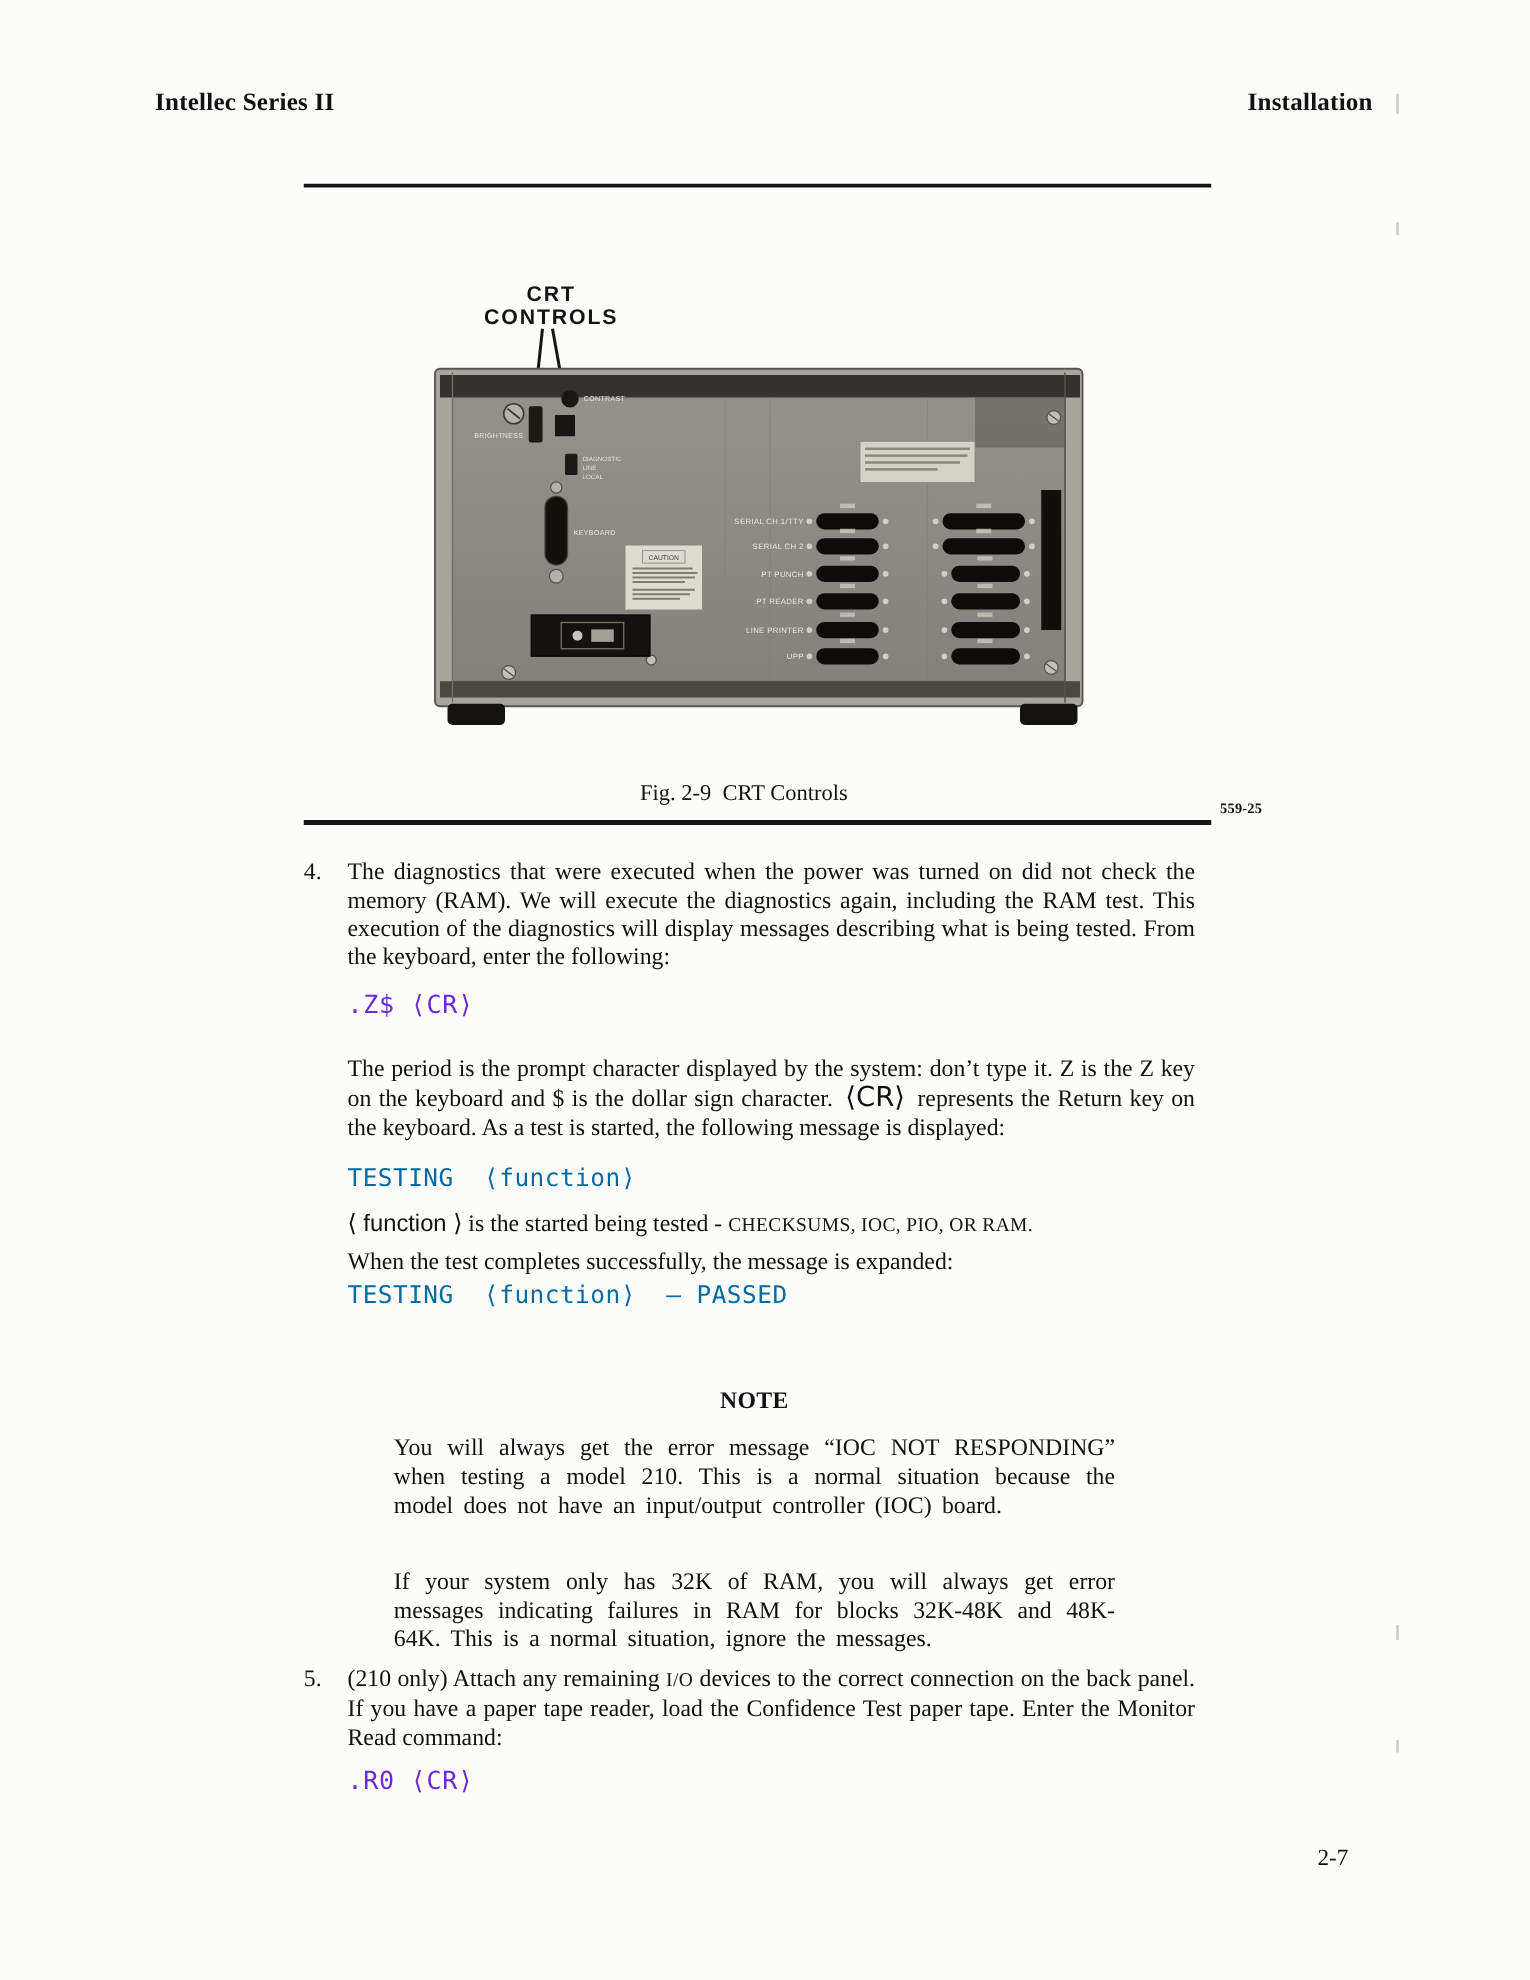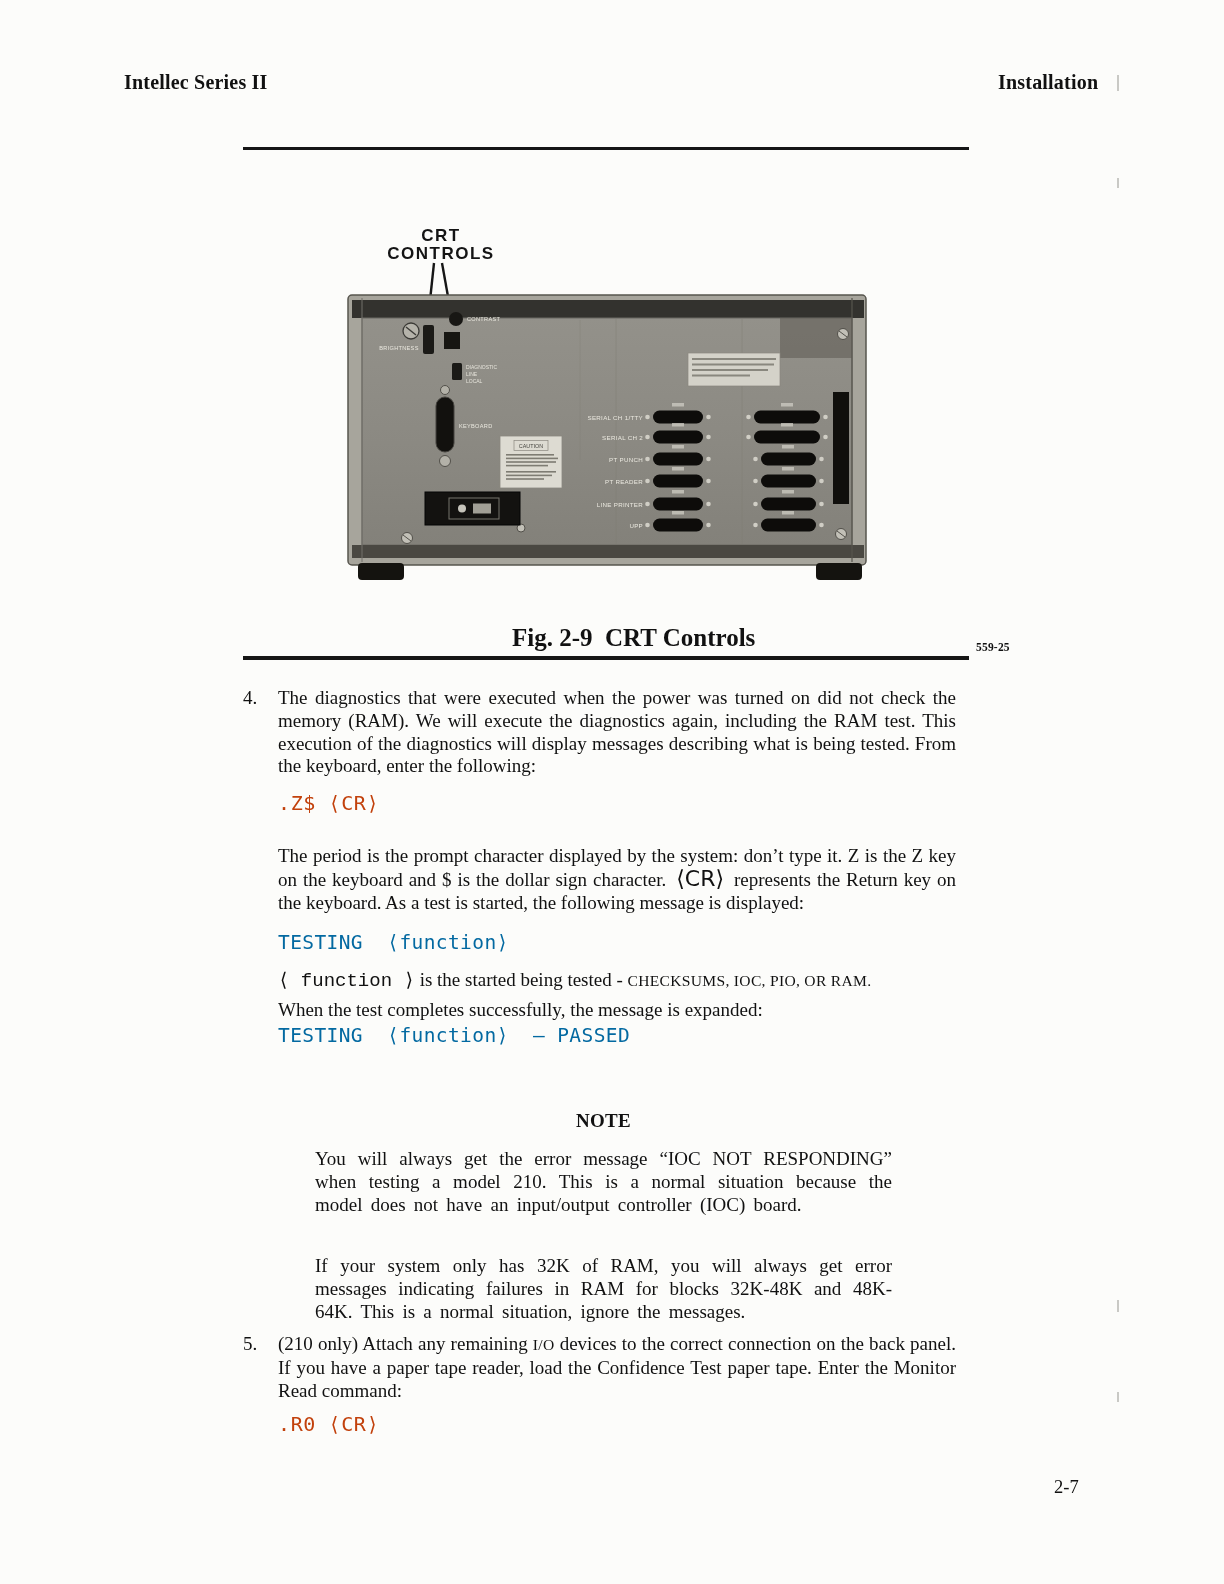--- a/index.html
+++ b/index.html
@@ -9,28 +9,28 @@
     margin:0 auto;
     background:#fcfcfa;
     font-family:"Liberation Serif", serif;
     color:#111;
     overflow:hidden;
   }
   .abs{position:absolute;}
   .hdr{font-weight:bold;font-size:20px;letter-spacing:.2px;}
   .rule{position:absolute;left:243px;width:726px;height:3px;background:#161616;}
   .rule2{height:4px;}
-  .caption{font-weight:bold;font-size:25px;white-space:pre;}
+  .caption{font-weight:normal;font-size:18px;white-space:pre;}
   .photo-id{font-weight:bold;font-size:11.5px;letter-spacing:.2px;}
   .body-text{font-size:19px;line-height:22.8px;text-align:justify;}
   .item-num{font-size:19px;}
-  .cmd{font-family:"DejaVu Sans Mono","DejaVu Sans",monospace;font-size:20px;letter-spacing:.6px;white-space:pre;color:#c2410c;}
+  .cmd{font-family:"DejaVu Sans Mono","DejaVu Sans",monospace;font-size:20px;letter-spacing:.6px;white-space:pre;color:#6d28d9;}
   .sysline{font-family:"DejaVu Sans Mono","DejaVu Sans",monospace;font-size:19.5px;letter-spacing:.4px;white-space:pre;color:#0369a1;}
   .caps-inline{font-size:.82em;letter-spacing:.3px;}
-  .angle{font-family:Liberation Mono, monospace;}
+  .angle{font-family:Liberation Sans, sans-serif;}
   .cr-inline{font-family:"DejaVu Sans","Liberation Sans",sans-serif;font-size:22px;margin:0 4px;}
   .note-head{font-weight:bold;font-size:19px;text-align:center;letter-spacing:.3px;}
   .note-para{font-size:19px;line-height:22.8px;text-align:justify;word-spacing:3.5px;}
   .pagenum{font-size:18.5px;}
   .scan-mark{position:absolute;width:2px;background:#c9c9c5;}
 </style>
 </head>
 <body>
 
 <div class="page">

